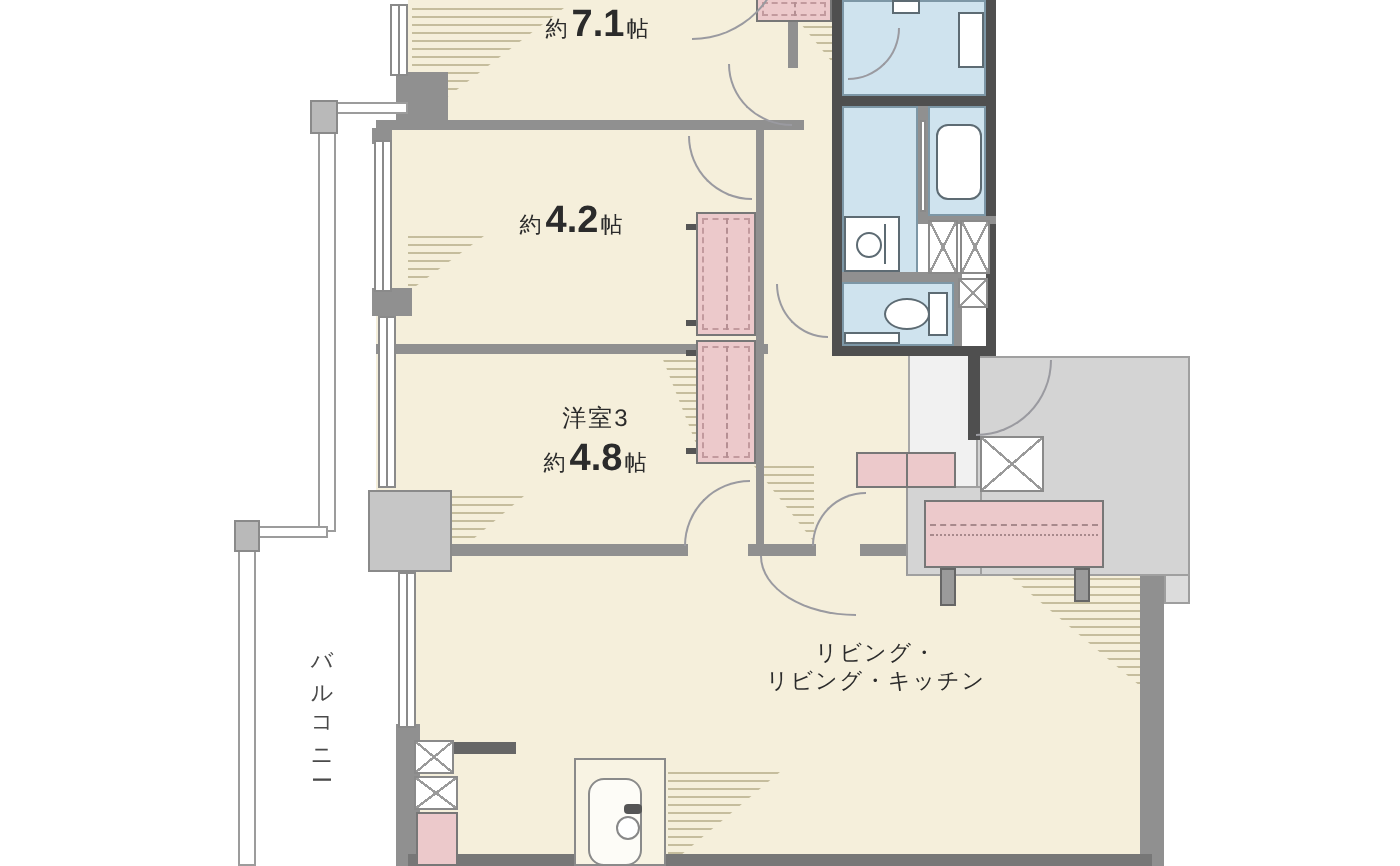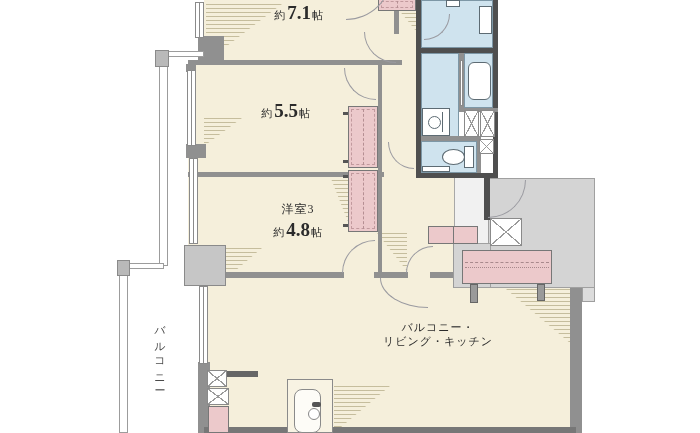--- a/index.html
+++ b/index.html
@@ -1,17 +1,17 @@
 <!DOCTYPE html>
 <html><head>
 <meta charset="utf-8">
 <style>
   html,body{margin:0;padding:0;background:#fff;}
   #stage{position:relative;width:700px;height:433px;background:#ffffff;overflow:hidden;
-         font-family:Liberation Serif, serif;}
+         font-family:Liberation Sans, sans-serif;}
   .abs{position:absolute;}
   .floor{background:#f5efdb;}
   .wall{background:#909090;}
   .walld{background:#4f4f4f;}
   .blue{background:#cfe3ee;border:1px solid #7d97a6;box-sizing:border-box;}
   .pink{background:#ecc9cb;border:1px solid #777;box-sizing:border-box;}
   .closet::before{content:"";position:absolute;inset:2px;border:1px dashed #c29a9e;}
   .closet::after{content:"";position:absolute;left:50%;top:2px;bottom:2px;width:0;border-left:1px dashed #b58f93;}
   .fix{background:#fff;border:1px solid #5d6b73;box-sizing:border-box;}
   .xbox{background:#fff;border:1px solid #8a8a8a;box-sizing:border-box;
@@ -158,25 +158,25 @@
   <div class="abs arc arc-bl" style="left:388px;top:142px;width:26px;height:27px;"></div>
   <div class="abs arc arc-tl" style="left:342px;top:240px;width:33px;height:33px;"></div>
   <div class="abs arc arc-tl" style="left:406px;top:246px;width:27px;height:27px;"></div>
   <div class="abs arc arc-bl" style="left:380px;top:278px;width:48px;height:30px;"></div>
 
   <div class="lbl" style="left:244px;top:-15px;width:110px;">
     <div class="rname">洋室1</div>
     <div><span class="sm">約</span><span class="num">7.1</span><span class="sm">帖</span></div>
   </div>
   <div class="lbl" style="left:236px;top:99px;width:100px;">
-    <div><span class="sm">約</span><span class="num">5.5</span><span class="sm">帖</span></div>
+    <div><span class="sm">約</span><span class="num">4.2</span><span class="sm">帖</span></div>
   </div>
   <div class="lbl" style="left:246px;top:202px;width:104px;">
     <div class="rname">洋室3</div>
     <div><span class="sm">約</span><span class="num">4.8</span><span class="sm">帖</span></div>
   </div>
   <div class="lbl" style="left:368px;top:320px;width:140px;">
-    <div class="sm">バルコニー・</div>
+    <div class="sm">リビング・</div>
     <div class="sm">リビング・キッチン</div>
   </div>
   <div class="abs vlbl" style="left:152px;top:318px;height:90px;">バルコニー</div>
 
 </div>
 
 </body></html>

